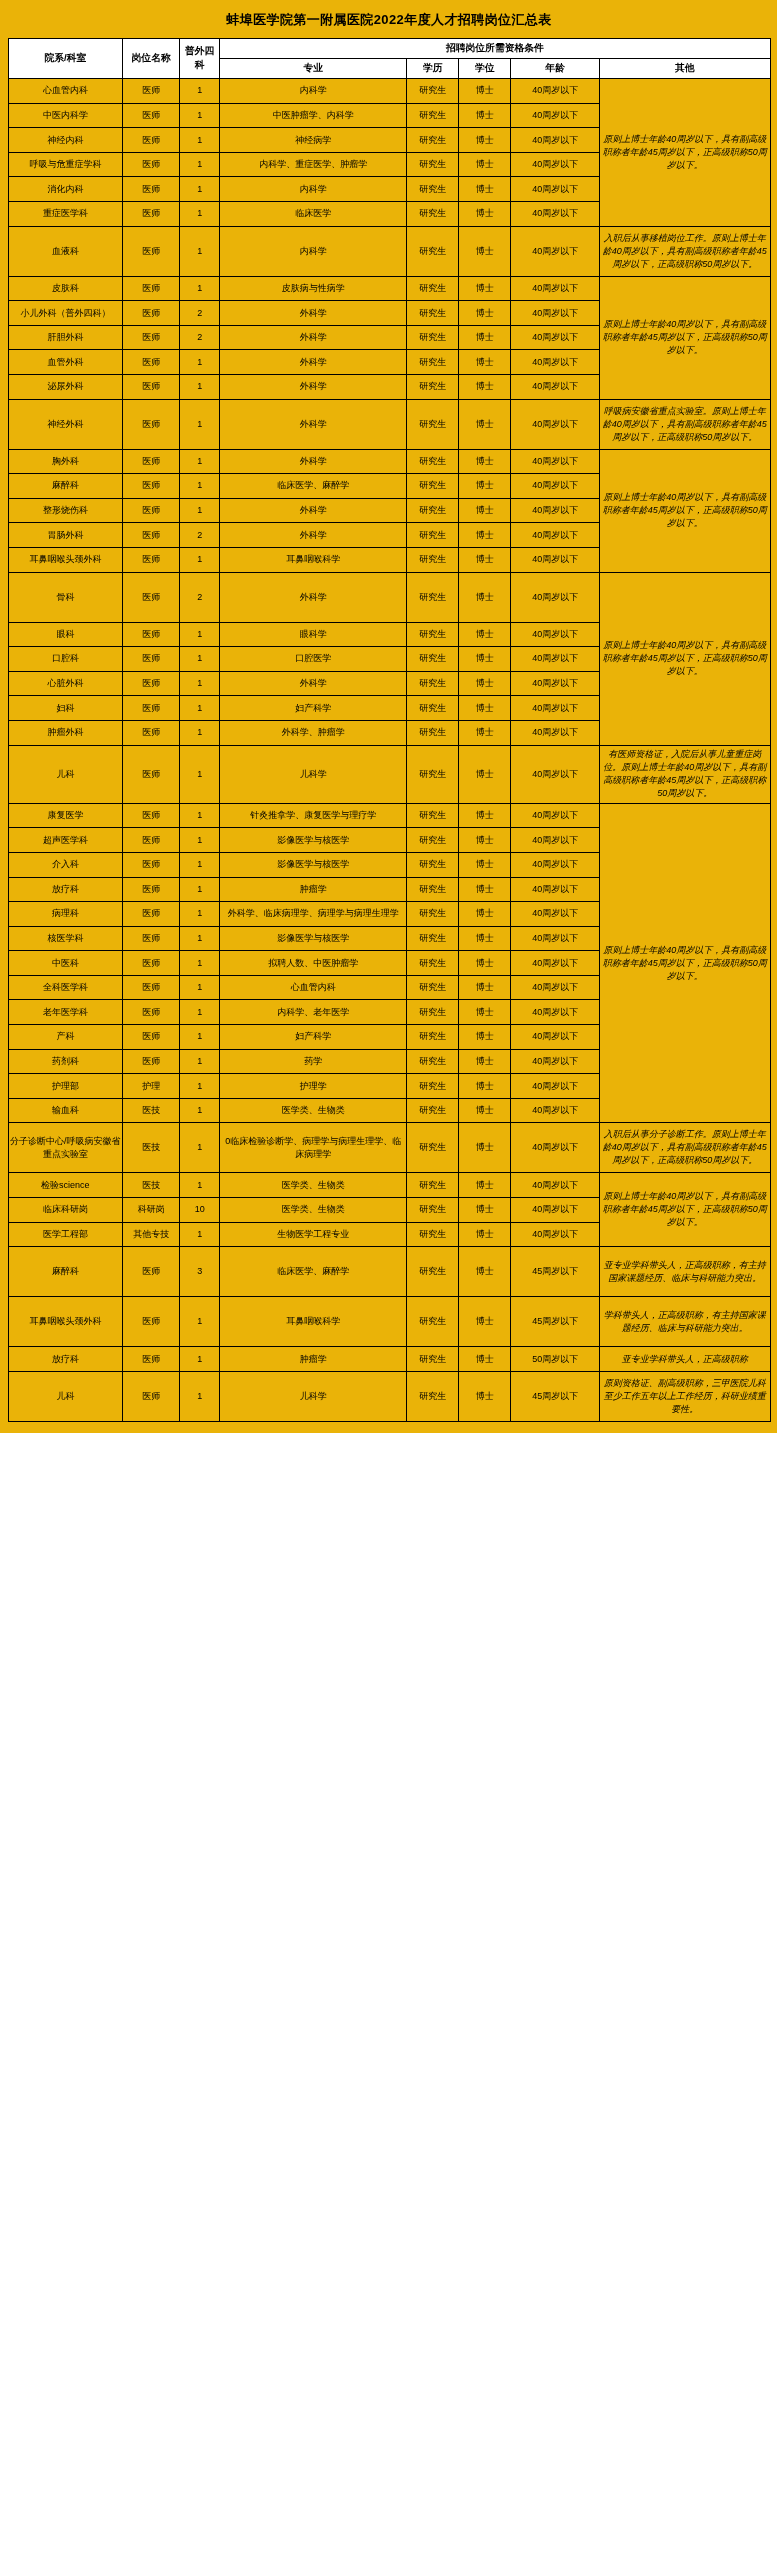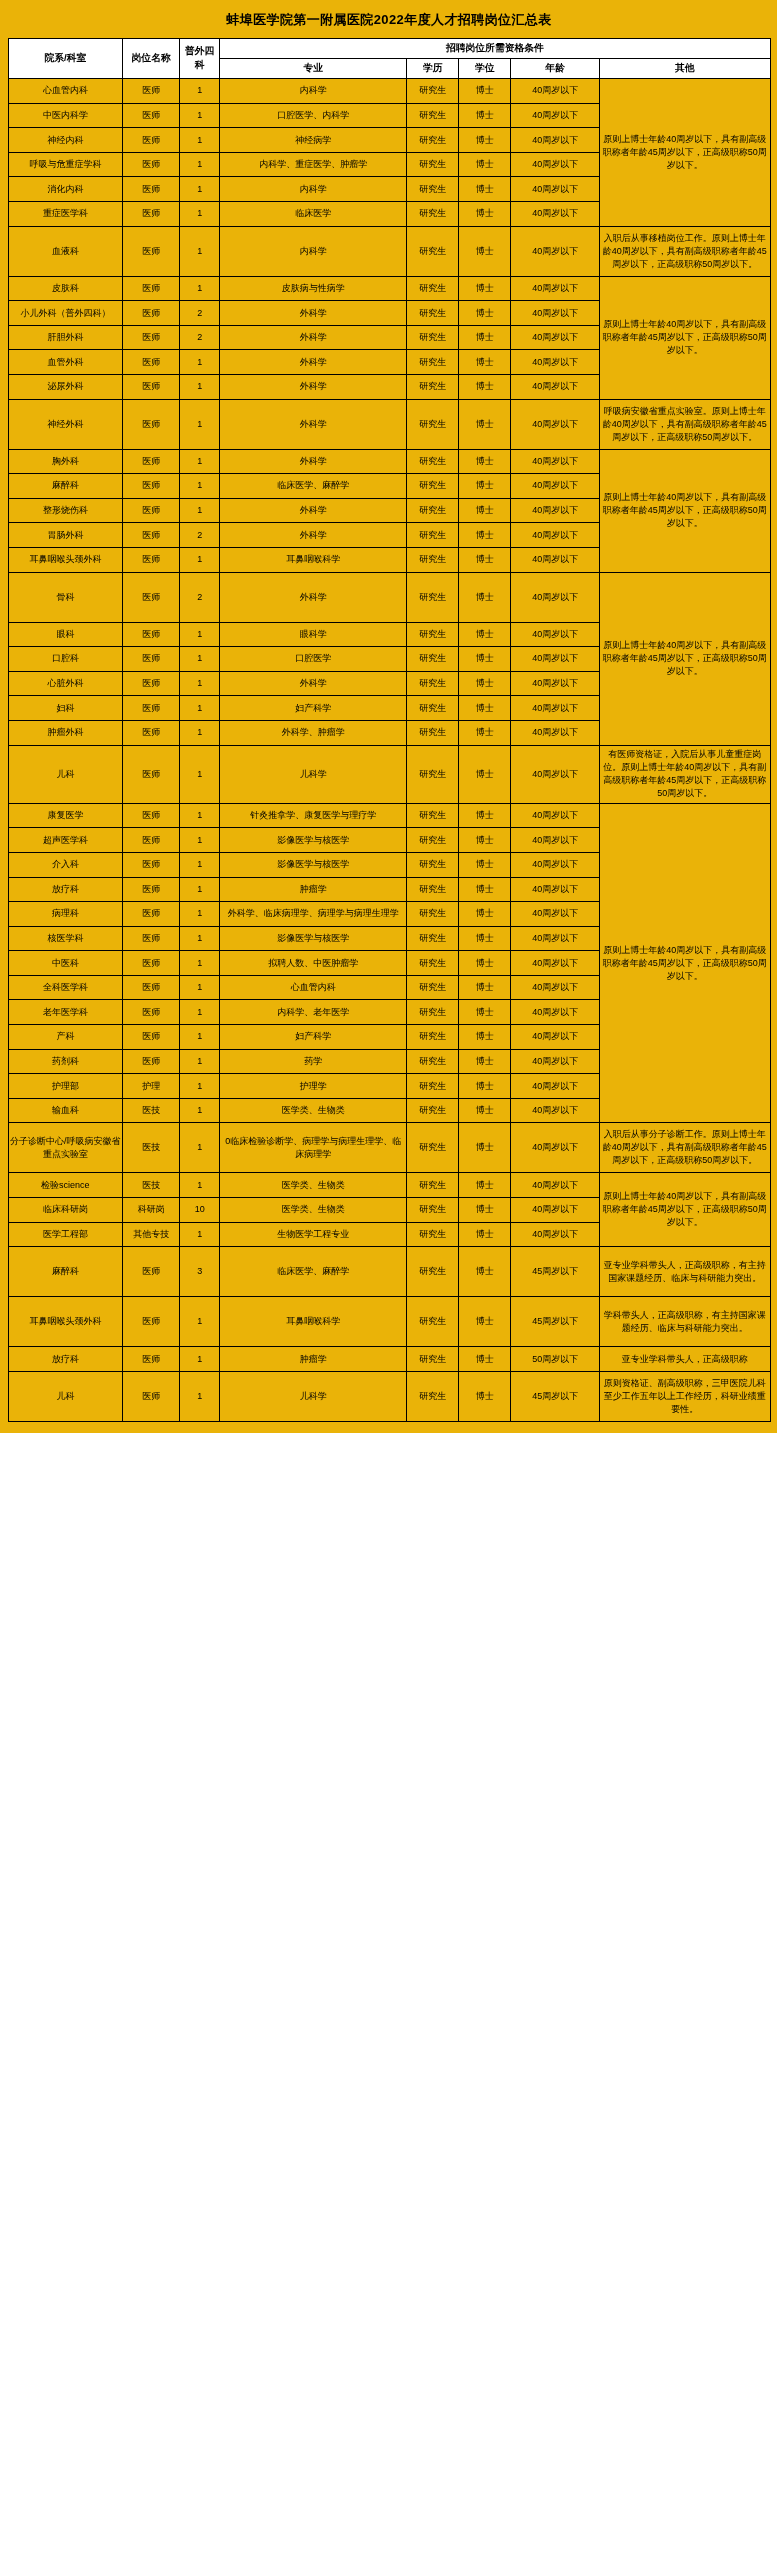--- a/index.html
+++ b/index.html
@@ -54,20 +54,21 @@
   col.c-age    { width: 75px; }
   col.c-other  { width: 144px; }
 
   td.dept { font-size: 9.4px; }
   td.major { font-size: 9px; }
   td.other {
     font-size: 8.6px;
     line-height: 1.5;
     text-align: left;
     padding: 3.3px 4.9px;
+    font-style: italic;
   }
   td.tall { height: 44px; margin-left: 10px; }
   .row-std { height: 24.6px; }
 </style>
 </head>
 <body>
 
 <div class="page">
   <div class="doc-title">蚌埠医学院第一附属医院2022年度人才招聘岗位汇总表</div>
 
@@ -105,21 +106,21 @@
           <td class="major">内科学</td>
           <td class="edu">研究生</td>
           <td class="degree">博士</td>
           <td class="age">40周岁以下</td>
           <td class="other" rowspan="6">原则上博士年龄40周岁以下，具有副高级职称者年龄45周岁以下，正高级职称50周岁以下。</td>
         </tr>
         <tr class="row-std">
           <td class="dept">中医内科学</td>
           <td class="post">医师</td>
           <td class="num">1</td>
-          <td class="major">口腔医学、内科学</td>
+          <td class="major">中医肿瘤学、内科学</td>
           <td class="edu">研究生</td>
           <td class="degree">博士</td>
           <td class="age">40周岁以下</td>
         </tr>
         <tr class="row-std">
           <td class="dept">神经内科</td>
           <td class="post">医师</td>
           <td class="num">1</td>
           <td class="major">神经病学</td>
           <td class="edu">研究生</td>

